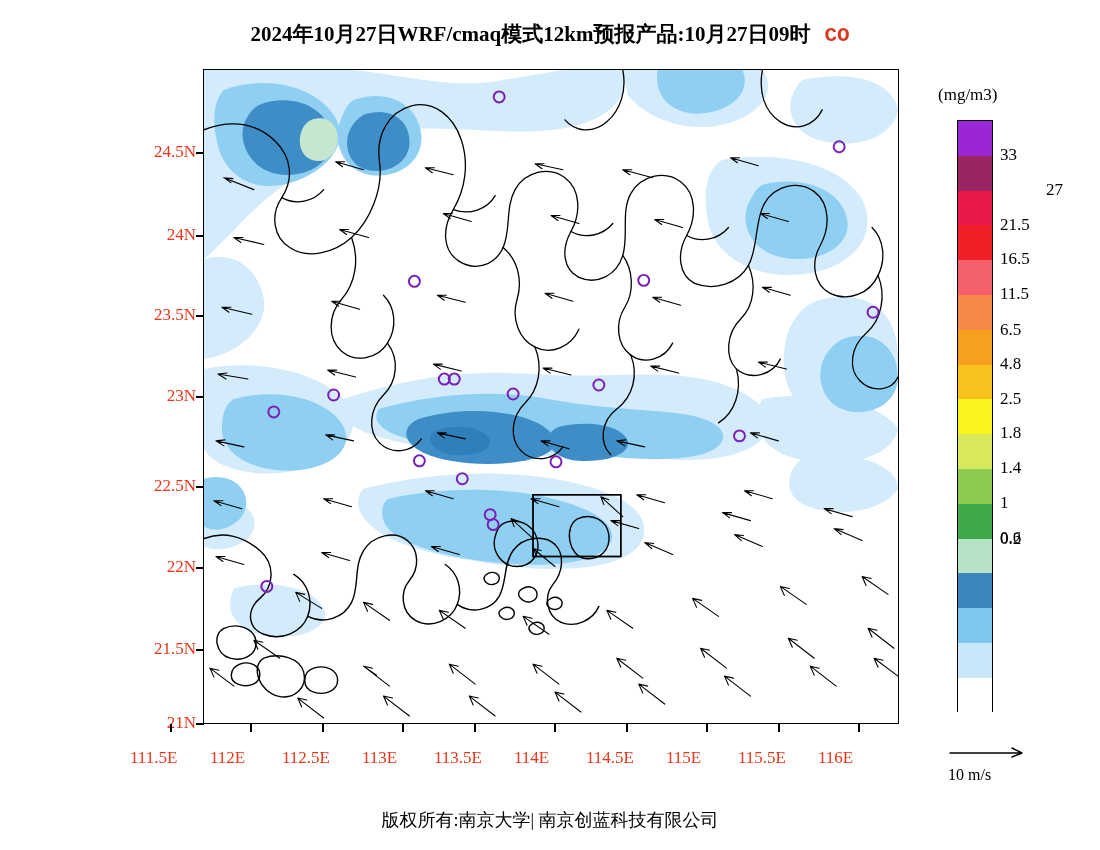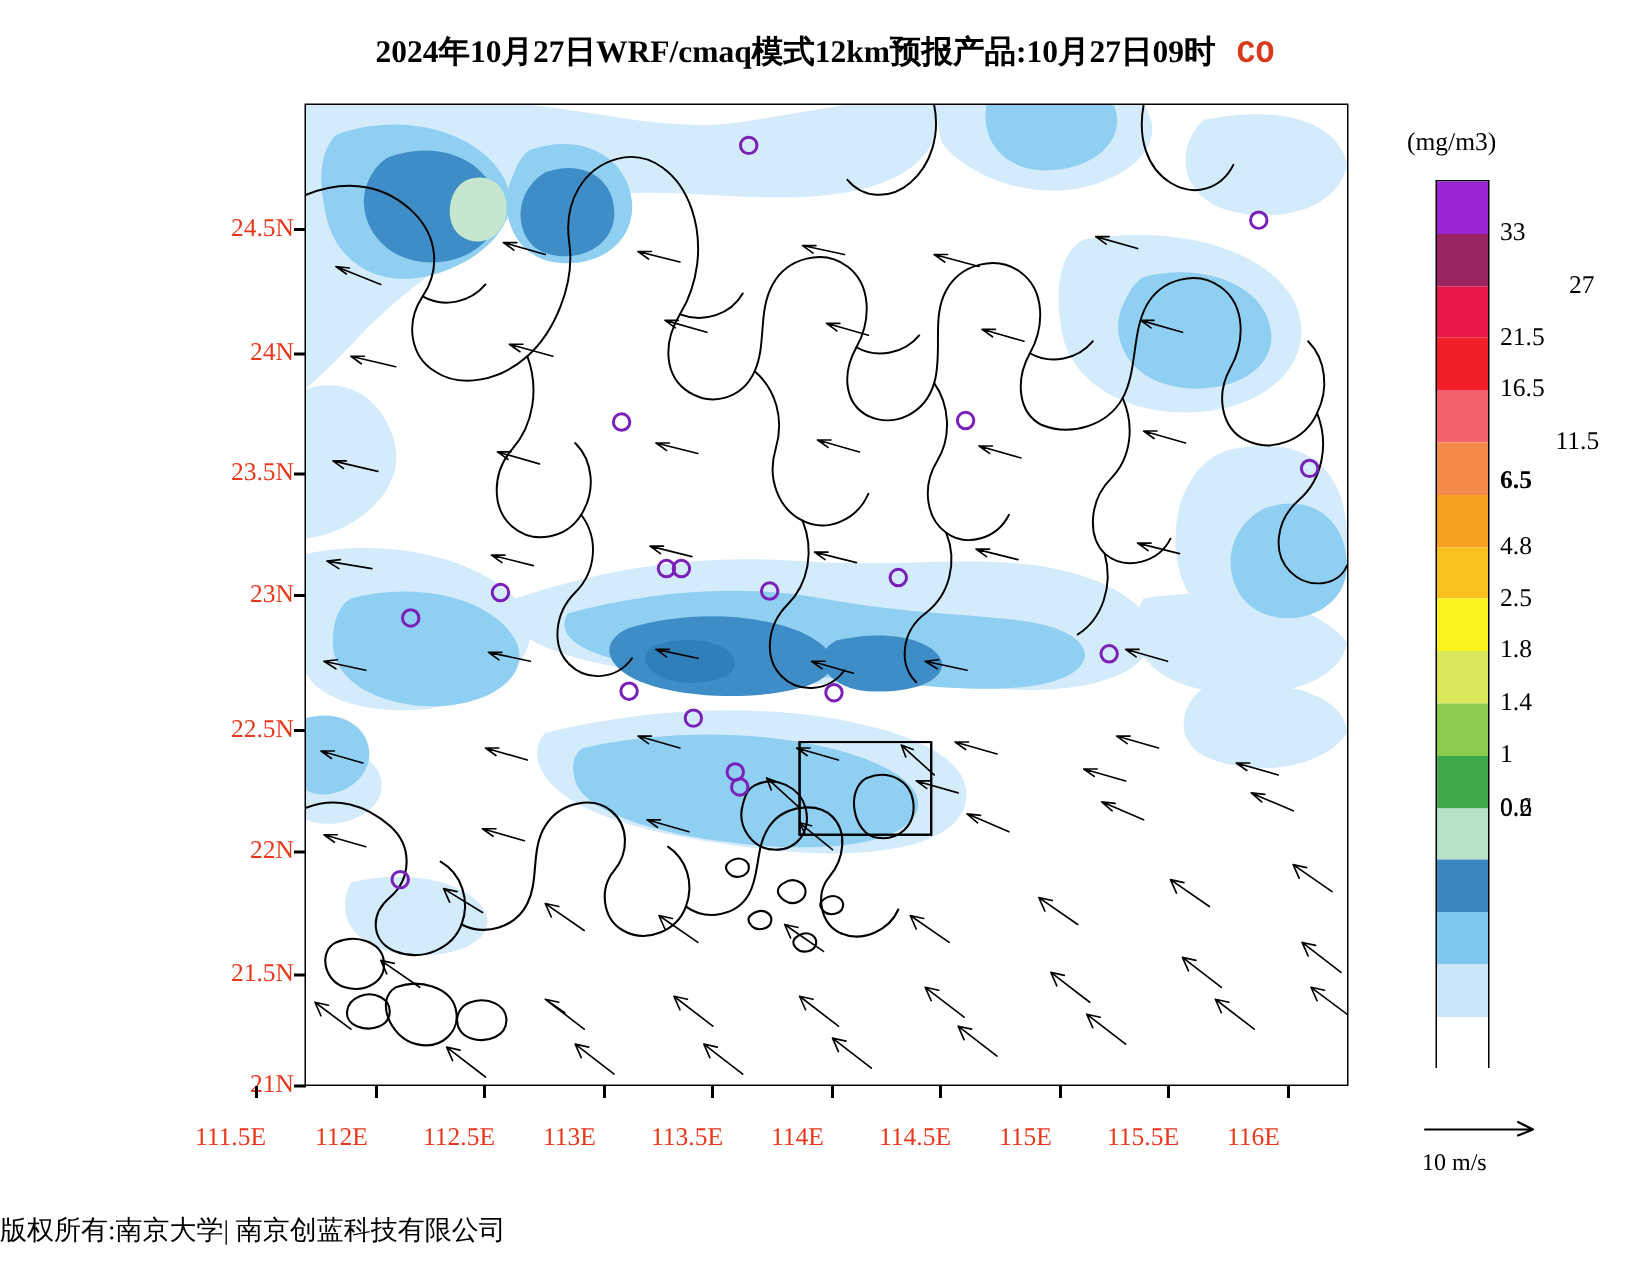--- a/index.html
+++ b/index.html
@@ -89,20 +89,21 @@
     width:80px;height:14px;margin:0 auto;
   }
   .windscale .lbl{
     font-size:16px;color:#000;margin-top:3px;
     font-family:"Liberation Serif", serif;
   }
 
   .copyright{
     position:absolute;
     left:0;top:808px;width:1100px;
+    text-align:center;
     font-size:18px;
     color:#000;
     font-family:"Liberation Serif", serif;
   }
 </style>
 </head>
 <body>
 
 <div class="title">
   <span>2024年10月27日WRF/cmaq模式12km预报产品:10月27日09时</span><span class="species">CO</span>
@@ -423,22 +424,22 @@
   <div class="cbar-seg" style="height:34.8px;background:#3a87c0;"></div>
   <div class="cbar-seg" style="height:34.8px;background:#7ec8ef;"></div>
   <div class="cbar-seg" style="height:34.8px;background:#c9e7f9;"></div>
   <div class="cbar-seg" style="height:34.8px;background:#ffffff;"></div>
 </div>
 
 <div class="cbar-tick" style="top:155px;">33</div>
 <div class="cbar-tick" style="top:190px;margin-left:46px;">27</div>
 <div class="cbar-tick" style="top:225px;">21.5</div>
 <div class="cbar-tick" style="top:259px;">16.5</div>
-<div class="cbar-tick" style="top:294px;margin-left:37px;">11.5</div>
-<div class="cbar-tick" style="top:320px;font-weight:bold;">6.5</div>
+<div class="cbar-tick" style="top:294px;">11.5</div>
+<div class="cbar-tick" style="top:330px;">6.5</div>
 <div class="cbar-tick" style="top:364px;">4.8</div>
 <div class="cbar-tick" style="top:399px;">2.5</div>
 <div class="cbar-tick" style="top:433px;">1.8</div>
 <div class="cbar-tick" style="top:468px;">1.4</div>
 <div class="cbar-tick" style="top:503px;">1</div>
 <div class="cbar-tick" style="top:538px;">0.6</div>
 <div class="cbar-tick" style="top:539px;">0.2</div>
 
 <div class="windscale">
   <svg class="arrow" viewBox="0 0 80 14">

